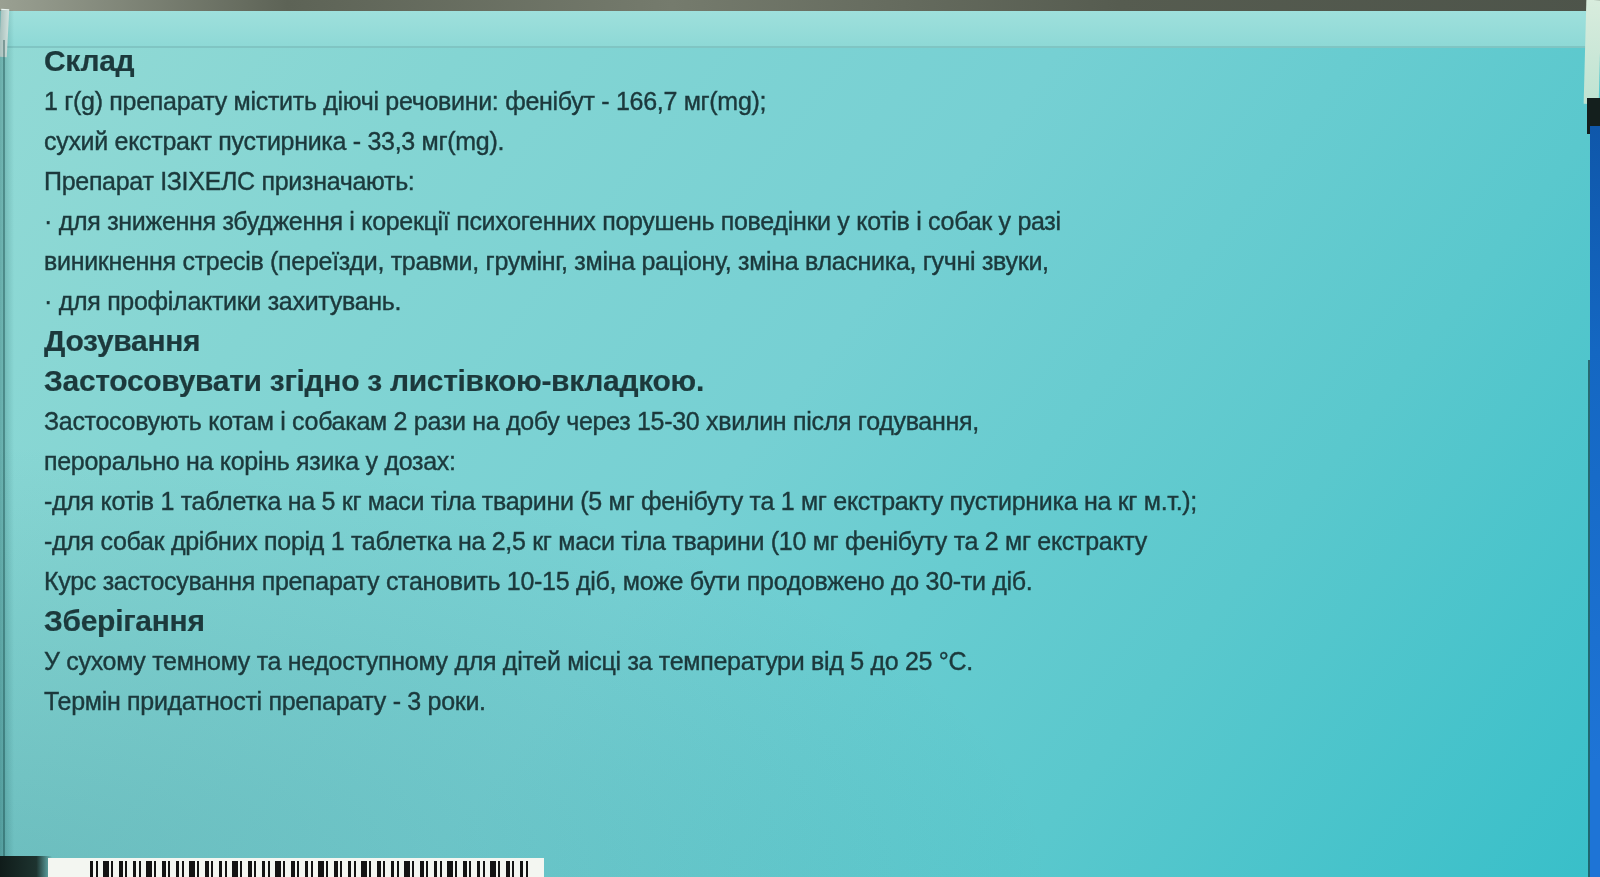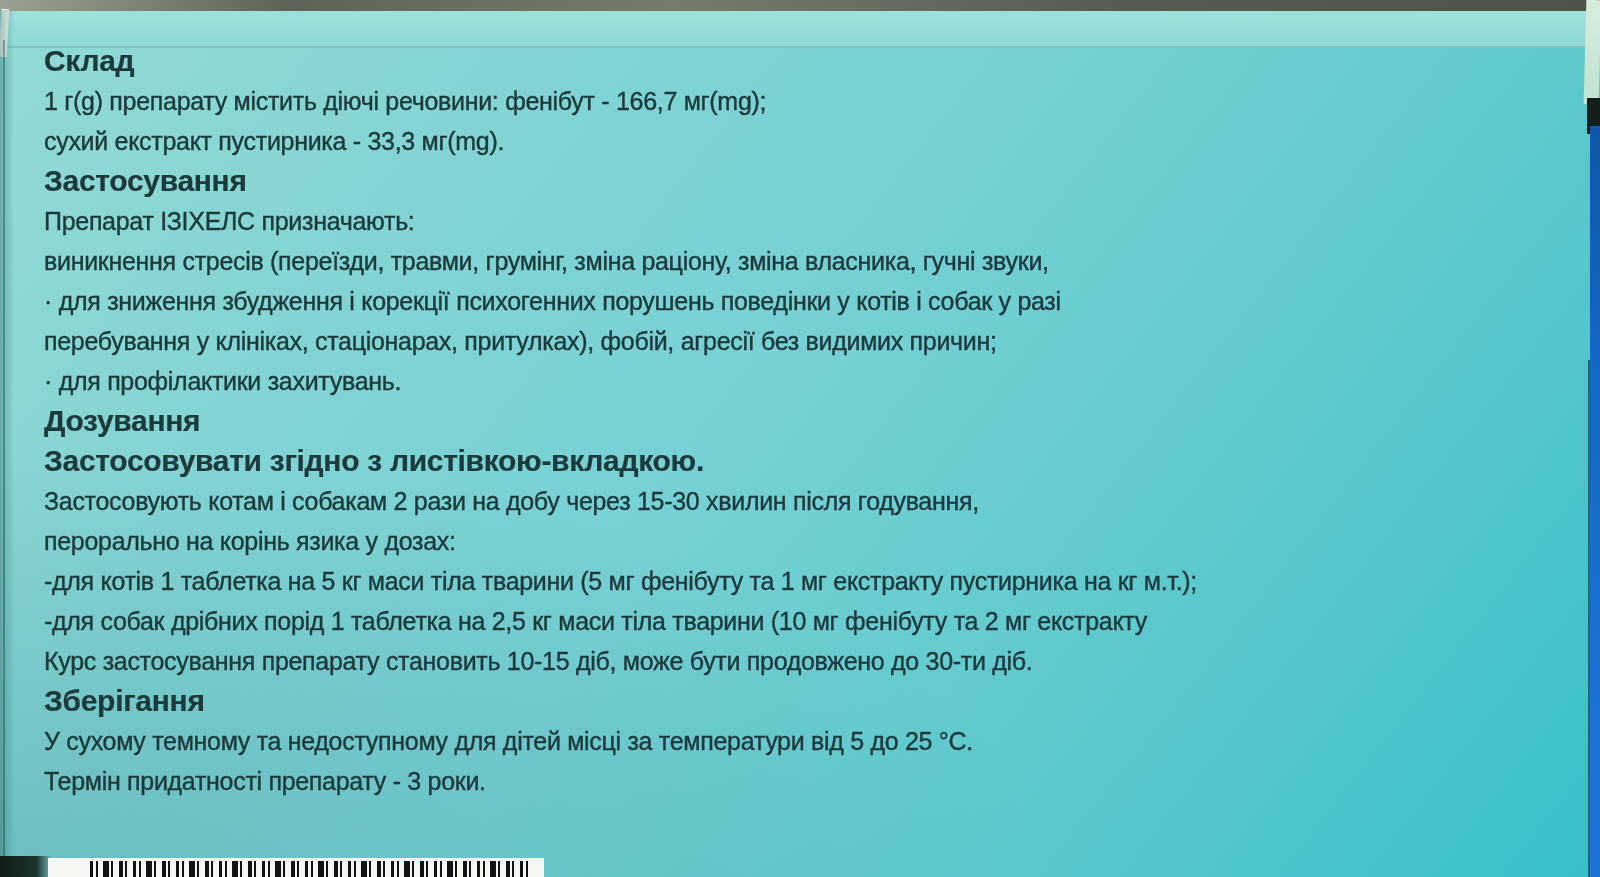--- a/index.html
+++ b/index.html
@@ -94,25 +94,23 @@
 
   <div class="right-sliver"></div>
   <div class="right-darkgap"></div>
   <div class="right-shadow-line"></div>
   <div class="blue-edge" id="blue-edge" style="background: linear-gradient(rgb(15, 87, 170), rgb(20, 103, 194) 30%, rgb(30, 116, 214) 85%);"></div>
 
   <div class="textblock" id="label-lines" style="color: rgb(28, 57, 60);">
       <div class="line heading">Склад</div>
       <div class="line body">1 г(g) препарату містить діючі речовини: фенібут - 166,7 мг(mg);</div>
       <div class="line body">сухий екстракт пустирника - 33,3 мг(mg).</div>
-      <div class="line heading">Застосування</div>
       <div class="line body">Препарат ІЗІХЕЛС призначають:</div>
+      <div class="line body">· для зниження збудження і корекції психогенних порушень поведінки у котів і собак у разі</div>
       <div class="line body">виникнення стресів (переїзди, травми, грумінг, зміна раціону, зміна власника, гучні звуки,</div>
-      <div class="line body">· для зниження збудження і корекції психогенних порушень поведінки у котів і собак у разі</div>
-      <div class="line body">перебування у клініках, стаціонарах, притулках), фобій, агресії без видимих причин;</div>
       <div class="line body">· для профілактики захитувань.</div>
       <div class="line heading">Дозування</div>
       <div class="line heading">Застосовувати згідно з листівкою-вкладкою.</div>
       <div class="line body">Застосовують котам і собакам 2 рази на добу через 15-30 хвилин після годування,</div>
       <div class="line body">перорально на корінь язика у дозах:</div>
       <div class="line body">-для котів 1 таблетка на 5 кг маси тіла тварини (5 мг фенібуту та 1 мг екстракту пустирника на кг м.т.);</div>
       <div class="line body">-для собак дрібних порід 1 таблетка на 2,5 кг маси тіла тварини (10 мг фенібуту та 2 мг екстракту</div>
       <div class="line body">Курс застосування препарату становить 10-15 діб, може бути продовжено до 30-ти діб.</div>
       <div class="line heading">Зберігання</div>
       <div class="line body">У сухому темному та недоступному для дітей місці за температури від 5 до 25 °C.</div>

